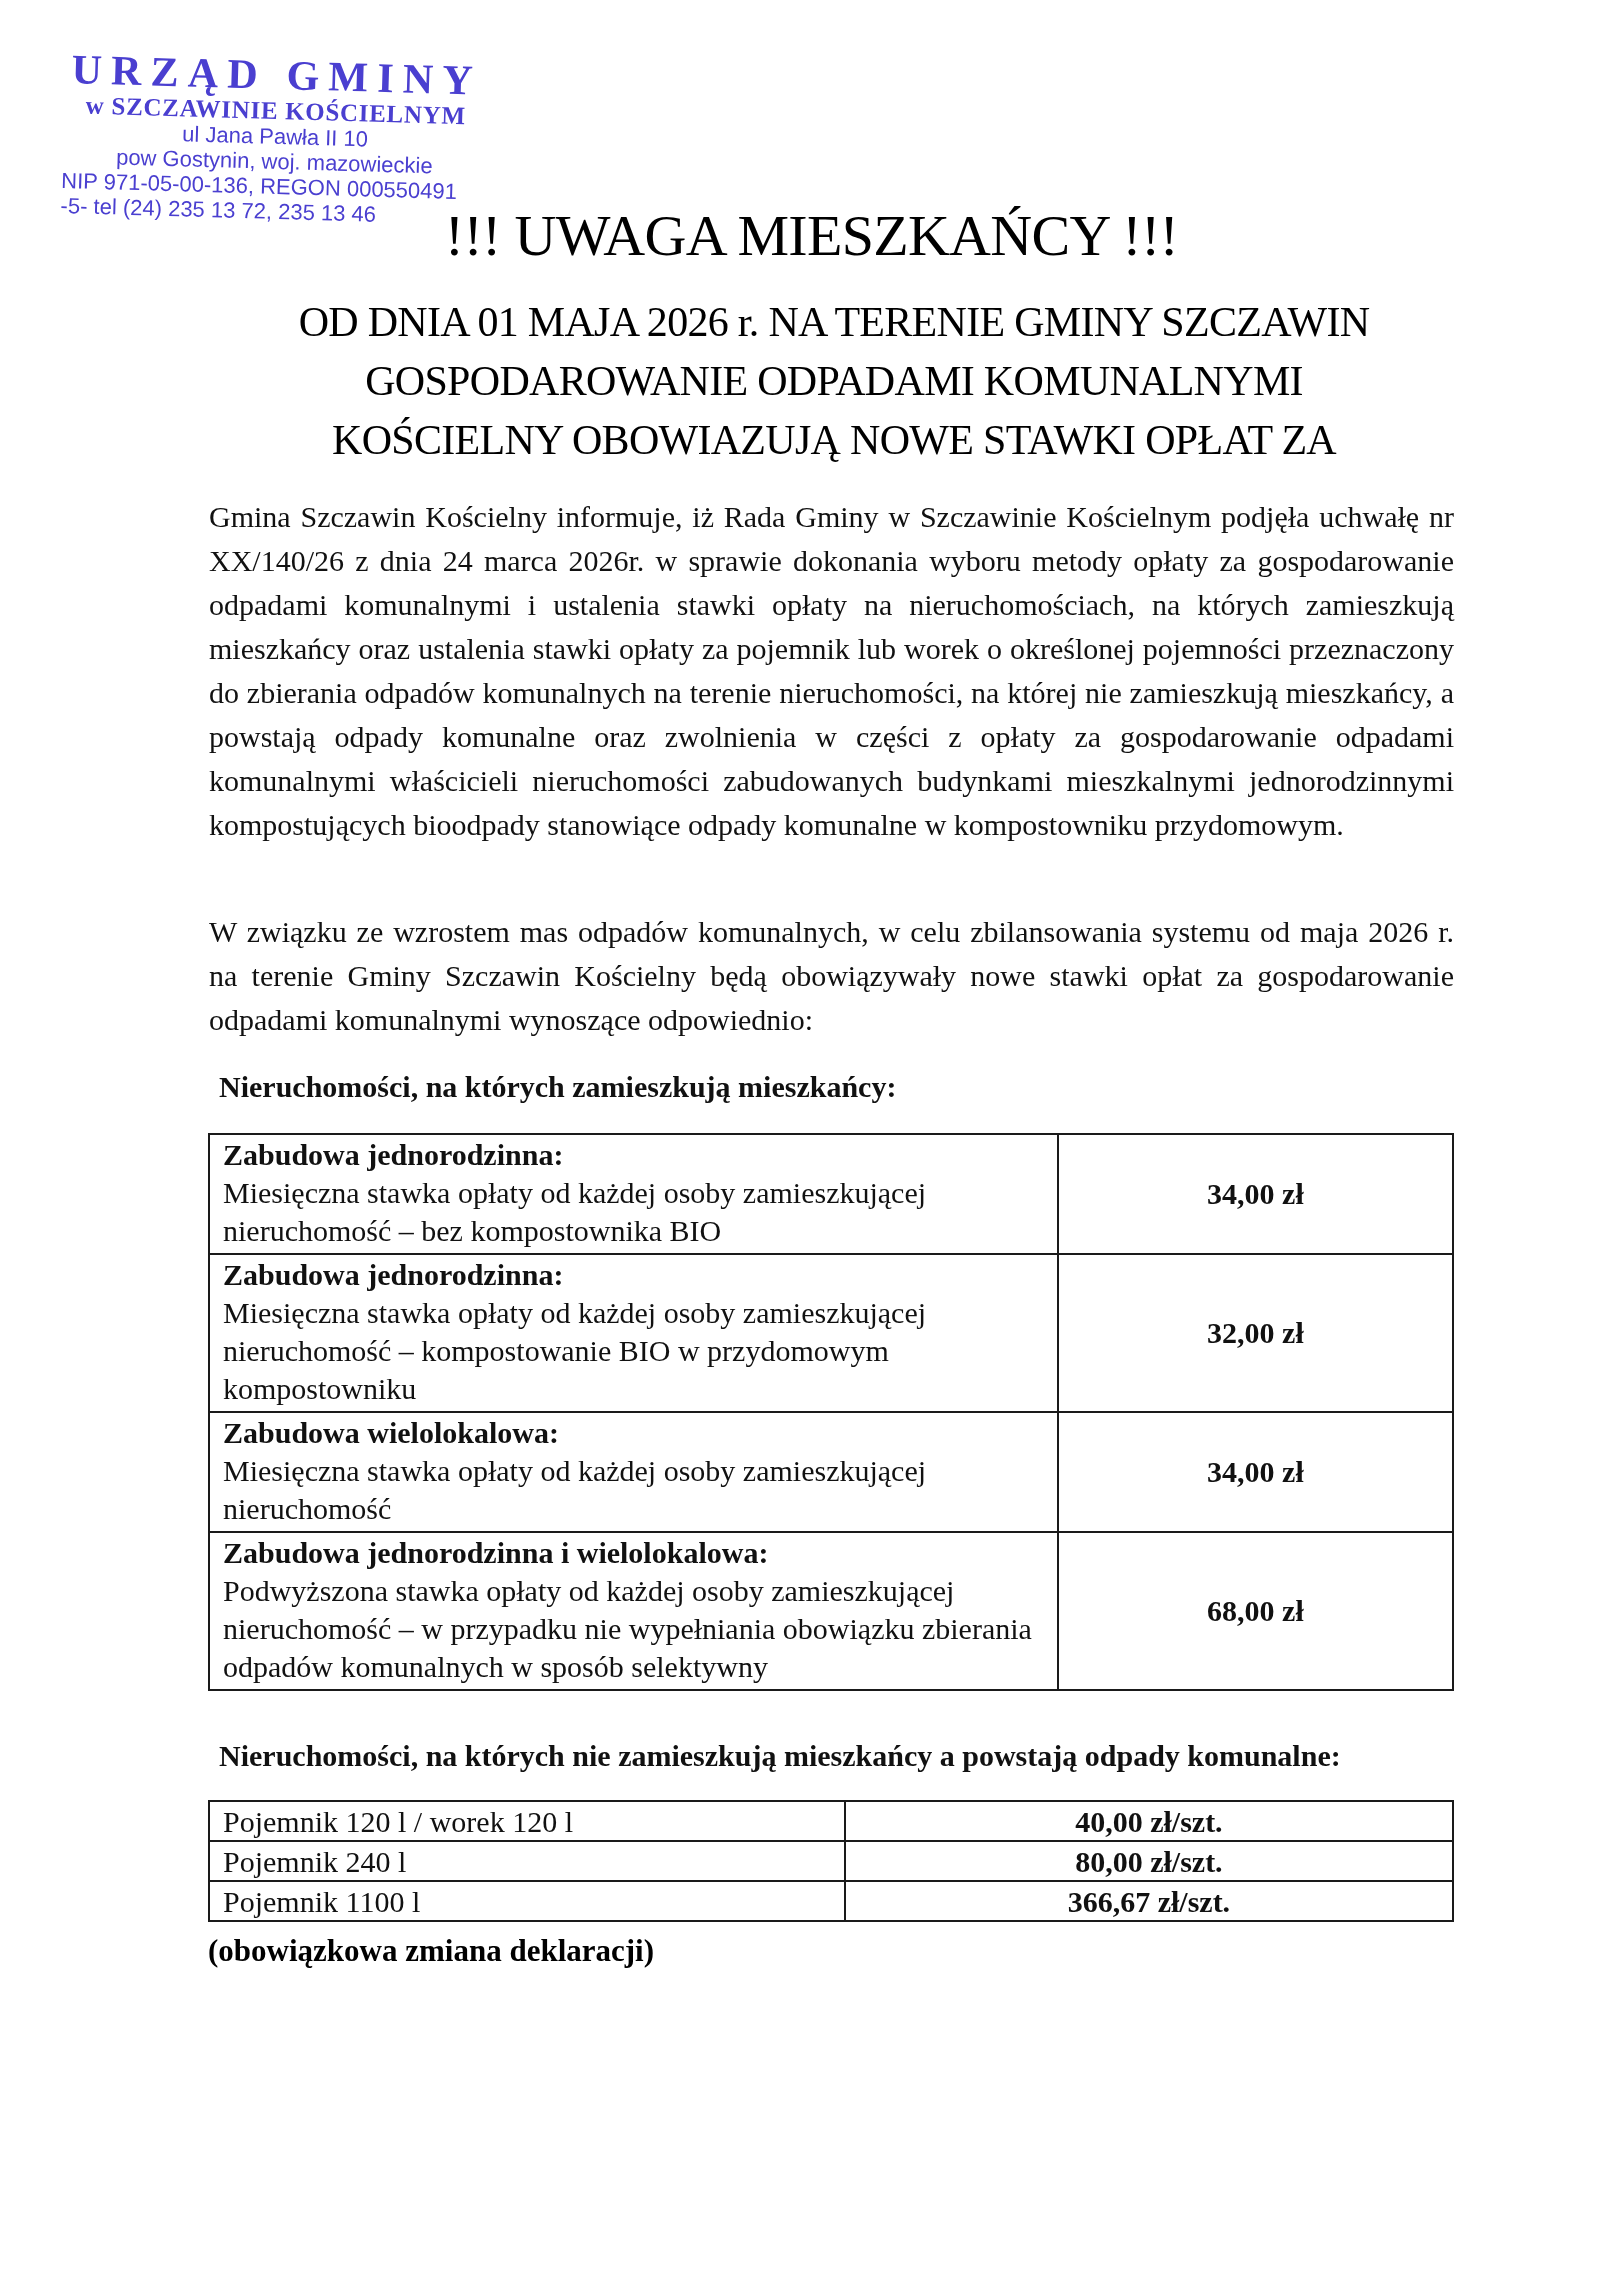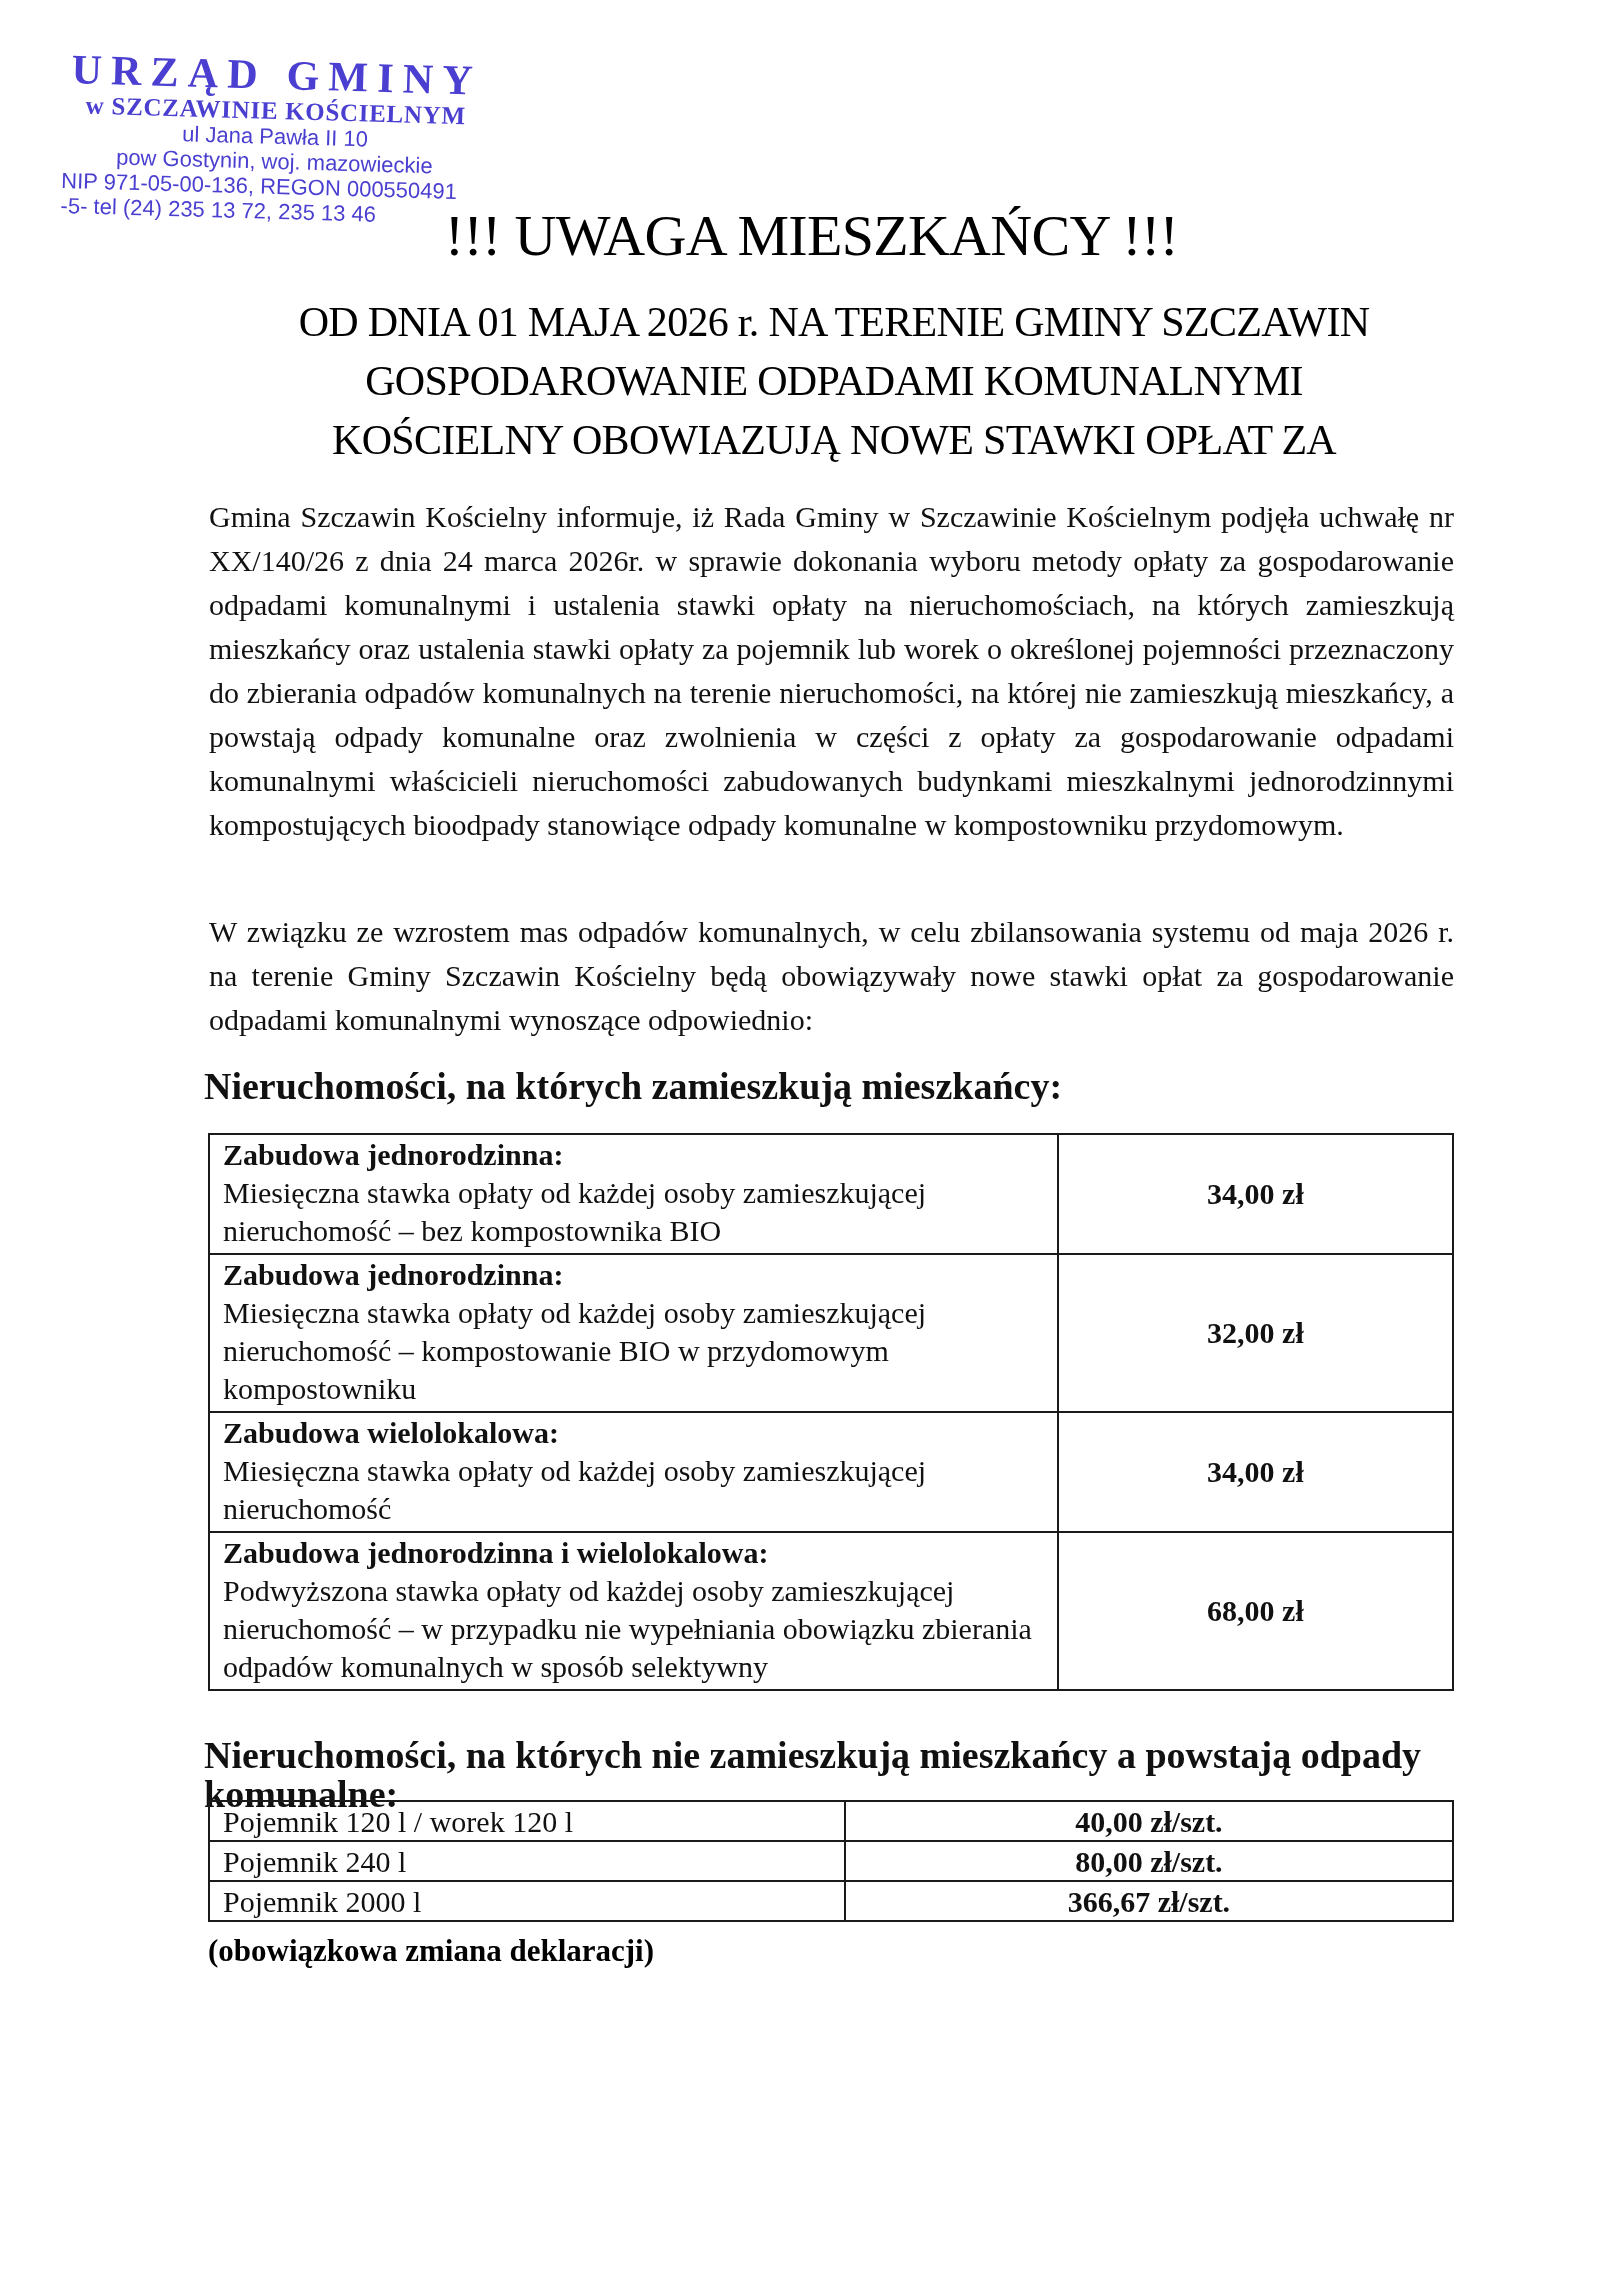--- a/index.html
+++ b/index.html
@@ -21,21 +21,21 @@
   .title { position: absolute; left: 0; width: 1623px; top: 203px; text-align: center;
            font-size: 58px; line-height: 65px; letter-spacing: -0.7px; }
   .subtitle { position: absolute; left: 196px; width: 1276px; top: 293px; text-align: center;
               font-size: 42px; line-height: 59px; letter-spacing: -0.7px; }
 
   
   .para { position: absolute; left: 209px; width: 1245px; text-align: justify;
           font-size: 30px; line-height: 44px; }
   .para1 { top: 495px; }
   .para2 { top: 910px; }
-  .heading { position: absolute; left: 204px; font-weight: bold; font-size: 38px; line-height: 39px; }
+  .heading { position: absolute; left: 219px; font-weight: bold; font-size: 30px; line-height: 39px; }
   .heading1 { top: 1067px; }
   .heading2 { top: 1736px; }
 
   
   table { position: absolute; border-collapse: collapse; }
   td { border: 2px solid #1a1a1a; vertical-align: middle; padding: 0; }
   .t1 { left: 208px; top: 1133px; width: 1246px; }
   .t1 td.desc { width: 822px; padding: 1.3px 11.8px 2.6px 13px; font-size: 30px; line-height: 38px; }
   .t1 td.desc .lbl { font-weight: bold; display: block; }
   .t1 td.val { text-align: center; font-weight: bold; font-size: 30px; }
@@ -116,20 +116,20 @@
   <tbody>
       <tr>
     <td class="name">Pojemnik 120 l / worek 120 l</td>
     <td class="price">40,00 zł/szt.</td>
   </tr>
   <tr>
     <td class="name">Pojemnik 240 l</td>
     <td class="price">80,00 zł/szt.</td>
   </tr>
   <tr>
-    <td class="name">Pojemnik 2000 l</td>
+    <td class="name">Pojemnik 1100 l</td>
     <td class="price">366,67 zł/szt.</td>
   </tr>
 </tbody>
   </table>
 
 <div class="note red">(obowiązkowa zmiana deklaracji)</div>
 
 
 </body></html>

